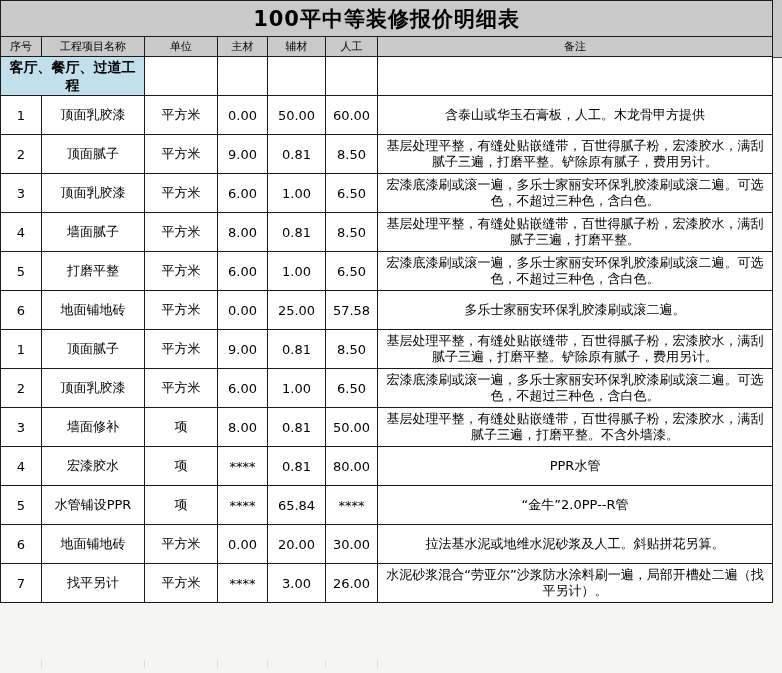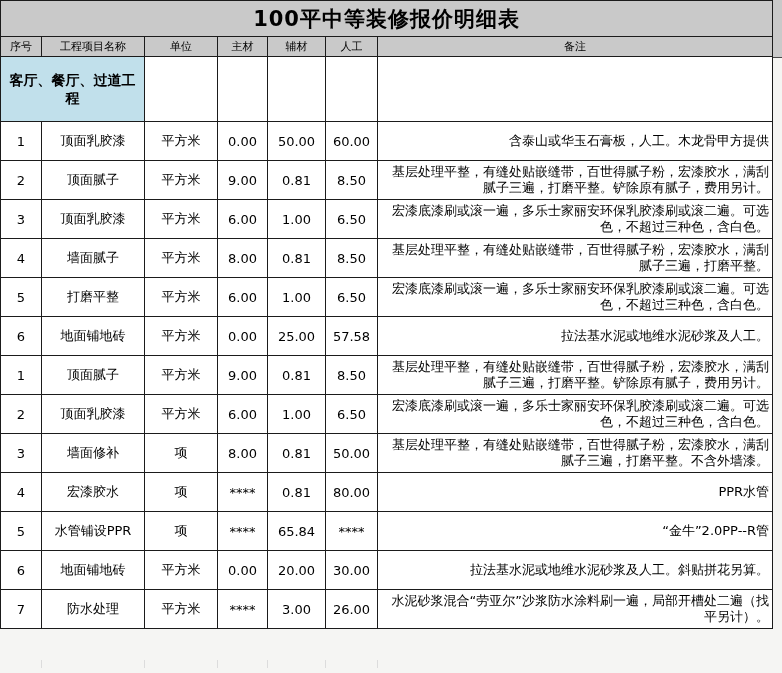--- a/index.html
+++ b/index.html
@@ -25,27 +25,27 @@
     height:35px;background:#c9c9c9;
     font-size:21px;font-weight:bold;text-align:center;letter-spacing:1px;
   }
   .head-row th{
     height:19px;background:#c9c9c9;
     font-size:11px;font-weight:normal;text-align:center;
   }
   .section-row td{height:36px;background:#fff;}
   .section-row .section-name{
     background:#c1e0eb;font-weight:bold;font-size:14px;
-    text-align:center;line-height:18px;padding:14px 2px;
+    text-align:center;line-height:18px;padding:1px 2px;
   }
   .data-row td{
     height:36px;background:#fff;font-size:13px;text-align:center;
   }
   .data-row td.c-note{
-    text-align:right;padding:1px 3px;line-height:16px;
+    text-align:center;padding:1px 3px;line-height:16px;
   }
   .tick{
     position:absolute;top:660px;width:1px;height:8px;background:#dcdcdc;
   }
 </style>
 </head>
 <body>
 
 <div class="top-band"></div>
 
@@ -133,21 +133,21 @@
     <td class="c-note">宏漆底漆刷或滚一遍，多乐士家丽安环保乳胶漆刷或滚二遍。可选色，不超过三种色，含白色。</td>
   </tr>
 
   <tr class="data-row">
     <td class="c-no">6</td>
     <td class="c-item">地面铺地砖</td>
     <td class="c-unit">平方米</td>
     <td class="c-main">0.00</td>
     <td class="c-aux">25.00</td>
     <td class="c-labor">57.58</td>
-    <td class="c-note">拉法基水泥或地维水泥砂浆及人工。</td>
+    <td class="c-note">多乐士家丽安环保乳胶漆刷或滚二遍。</td>
   </tr>
 
 
   <tr class="data-row">
     <td class="c-no">1</td>
     <td class="c-item">顶面腻子</td>
     <td class="c-unit">平方米</td>
     <td class="c-main">9.00</td>
     <td class="c-aux">0.81</td>
     <td class="c-labor">8.50</td>
@@ -199,21 +199,21 @@
     <td class="c-item">地面铺地砖</td>
     <td class="c-unit">平方米</td>
     <td class="c-main">0.00</td>
     <td class="c-aux">20.00</td>
     <td class="c-labor">30.00</td>
     <td class="c-note">拉法基水泥或地维水泥砂浆及人工。斜贴拼花另算。</td>
   </tr>
 
   <tr class="data-row">
     <td class="c-no">7</td>
-    <td class="c-item">防水处理</td>
+    <td class="c-item">找平另计</td>
     <td class="c-unit">平方米</td>
     <td class="c-main">****</td>
     <td class="c-aux">3.00</td>
     <td class="c-labor">26.00</td>
     <td class="c-note">水泥砂浆混合“劳亚尔”沙浆防水涂料刷一遍，局部开槽处二遍（找平另计）。</td>
   </tr>
 </tbody>
 </table>
 
 <div class="tick" style="left:41px"></div>

